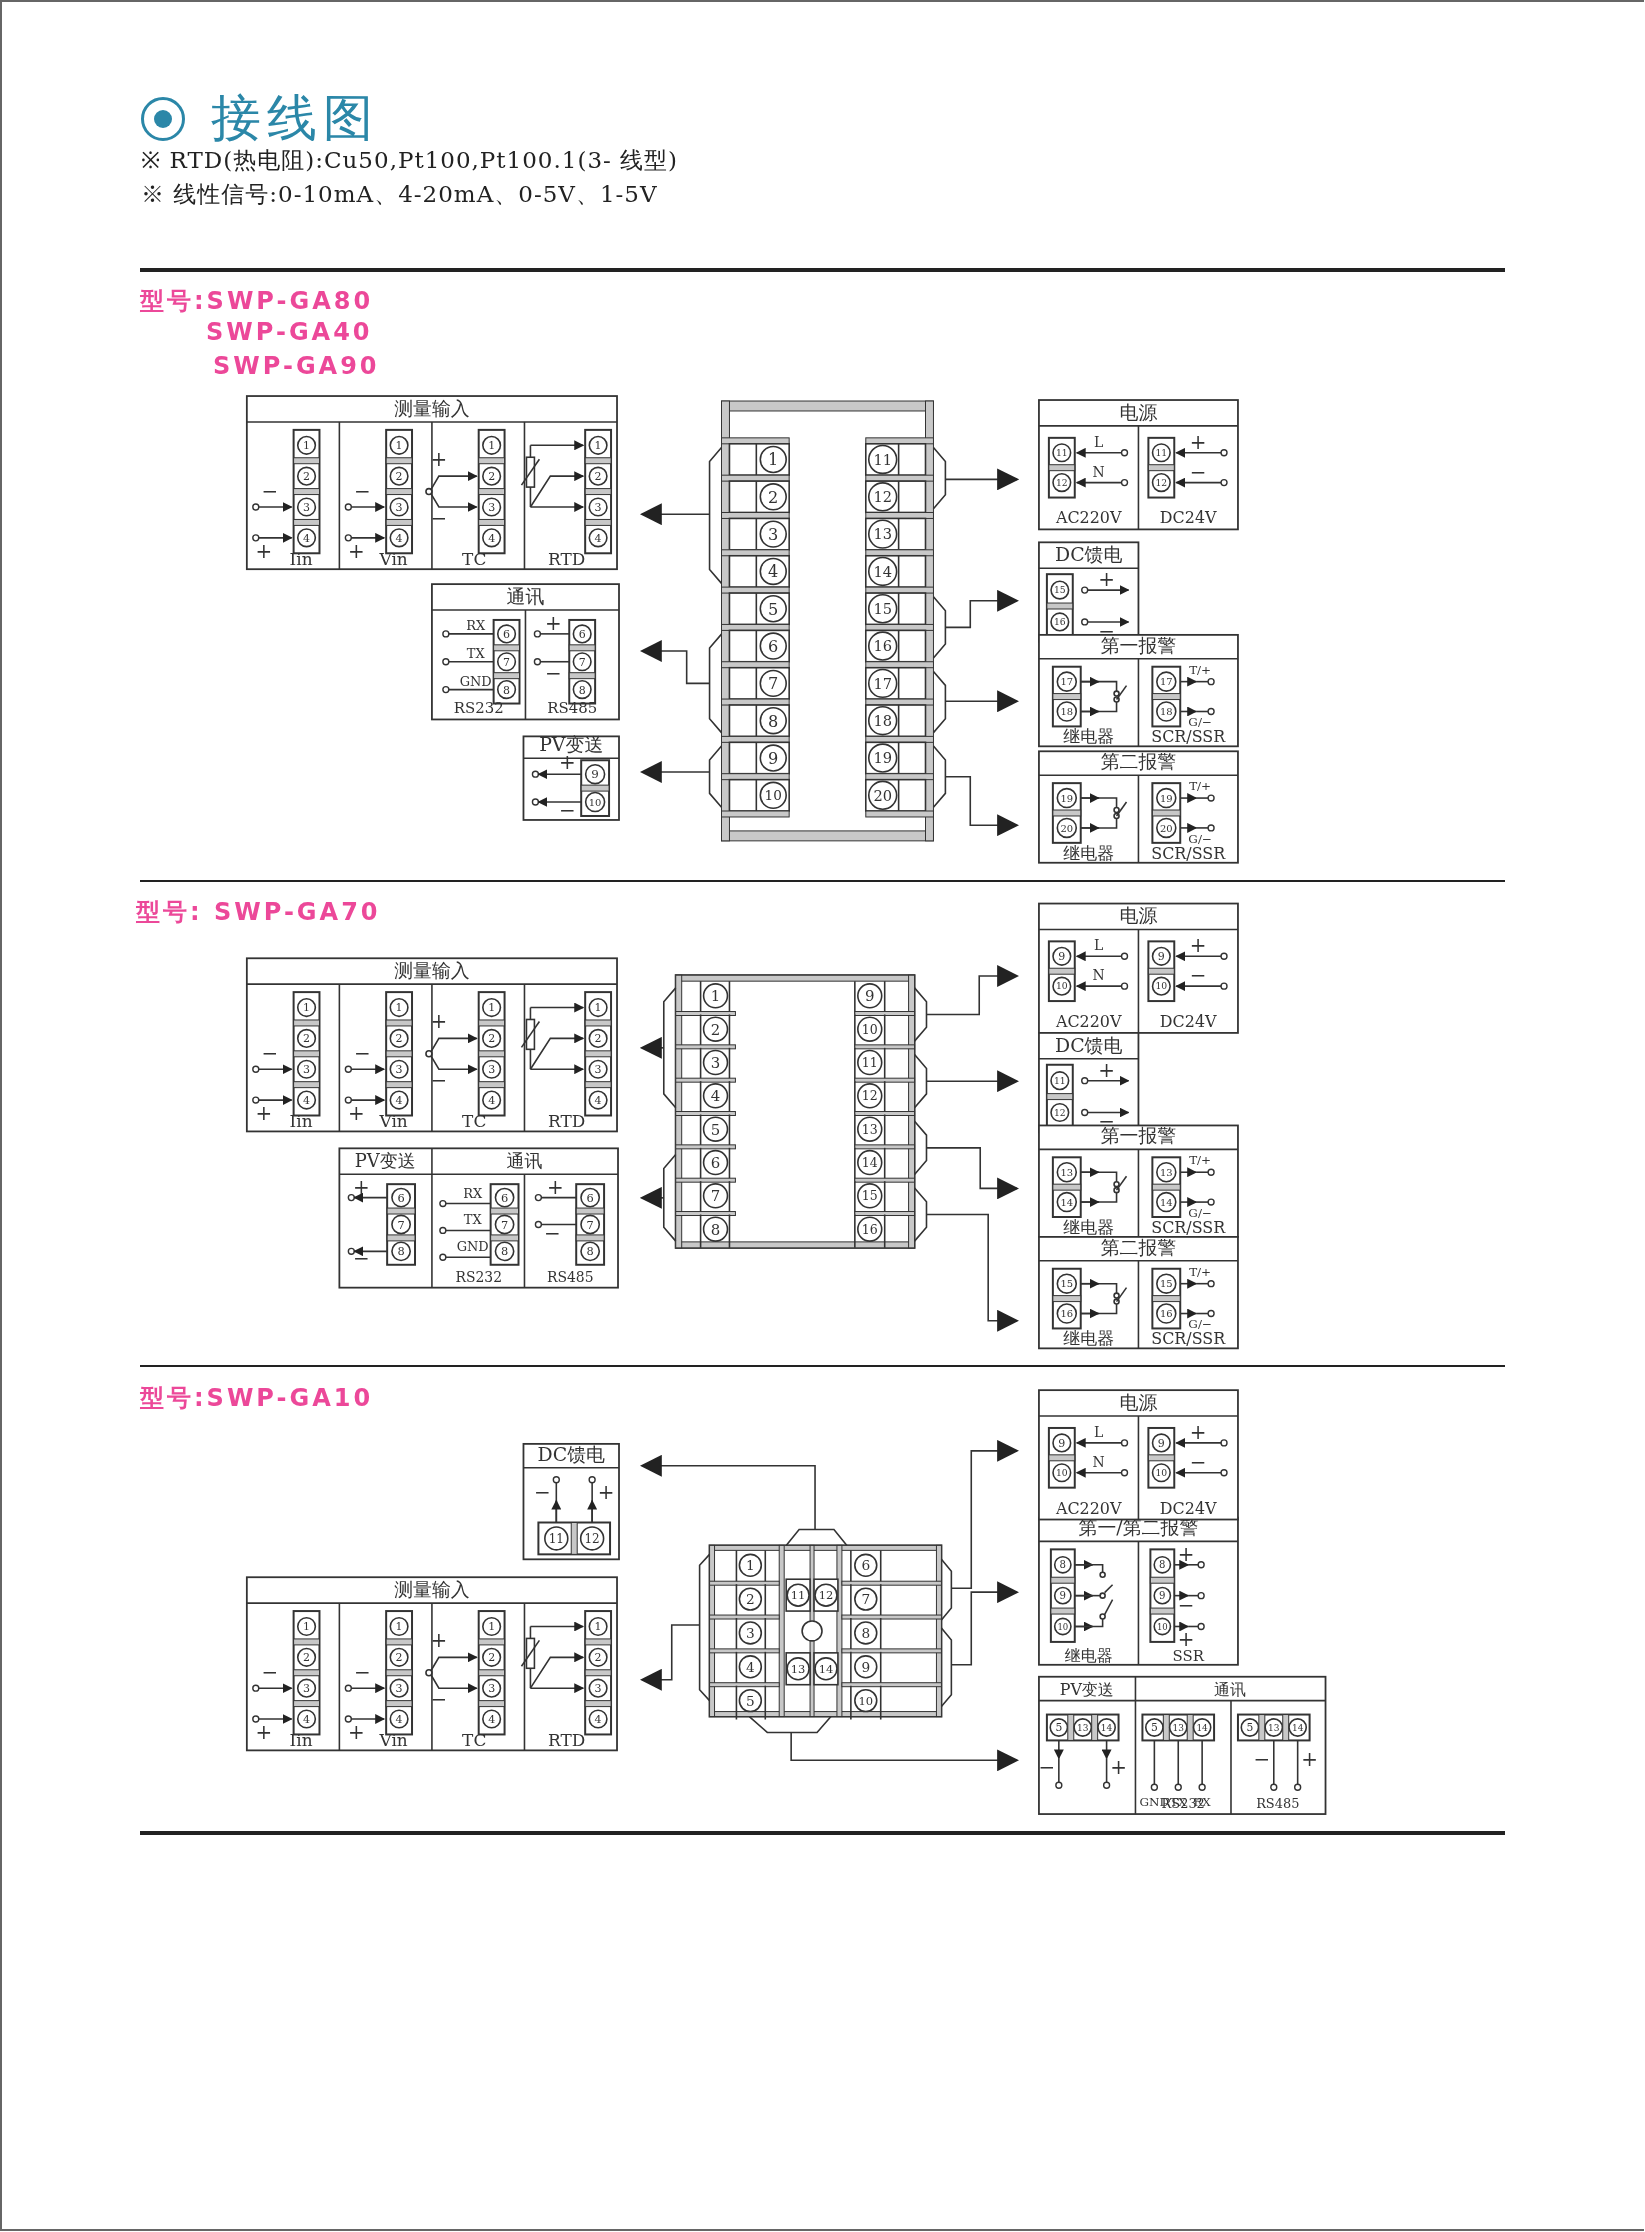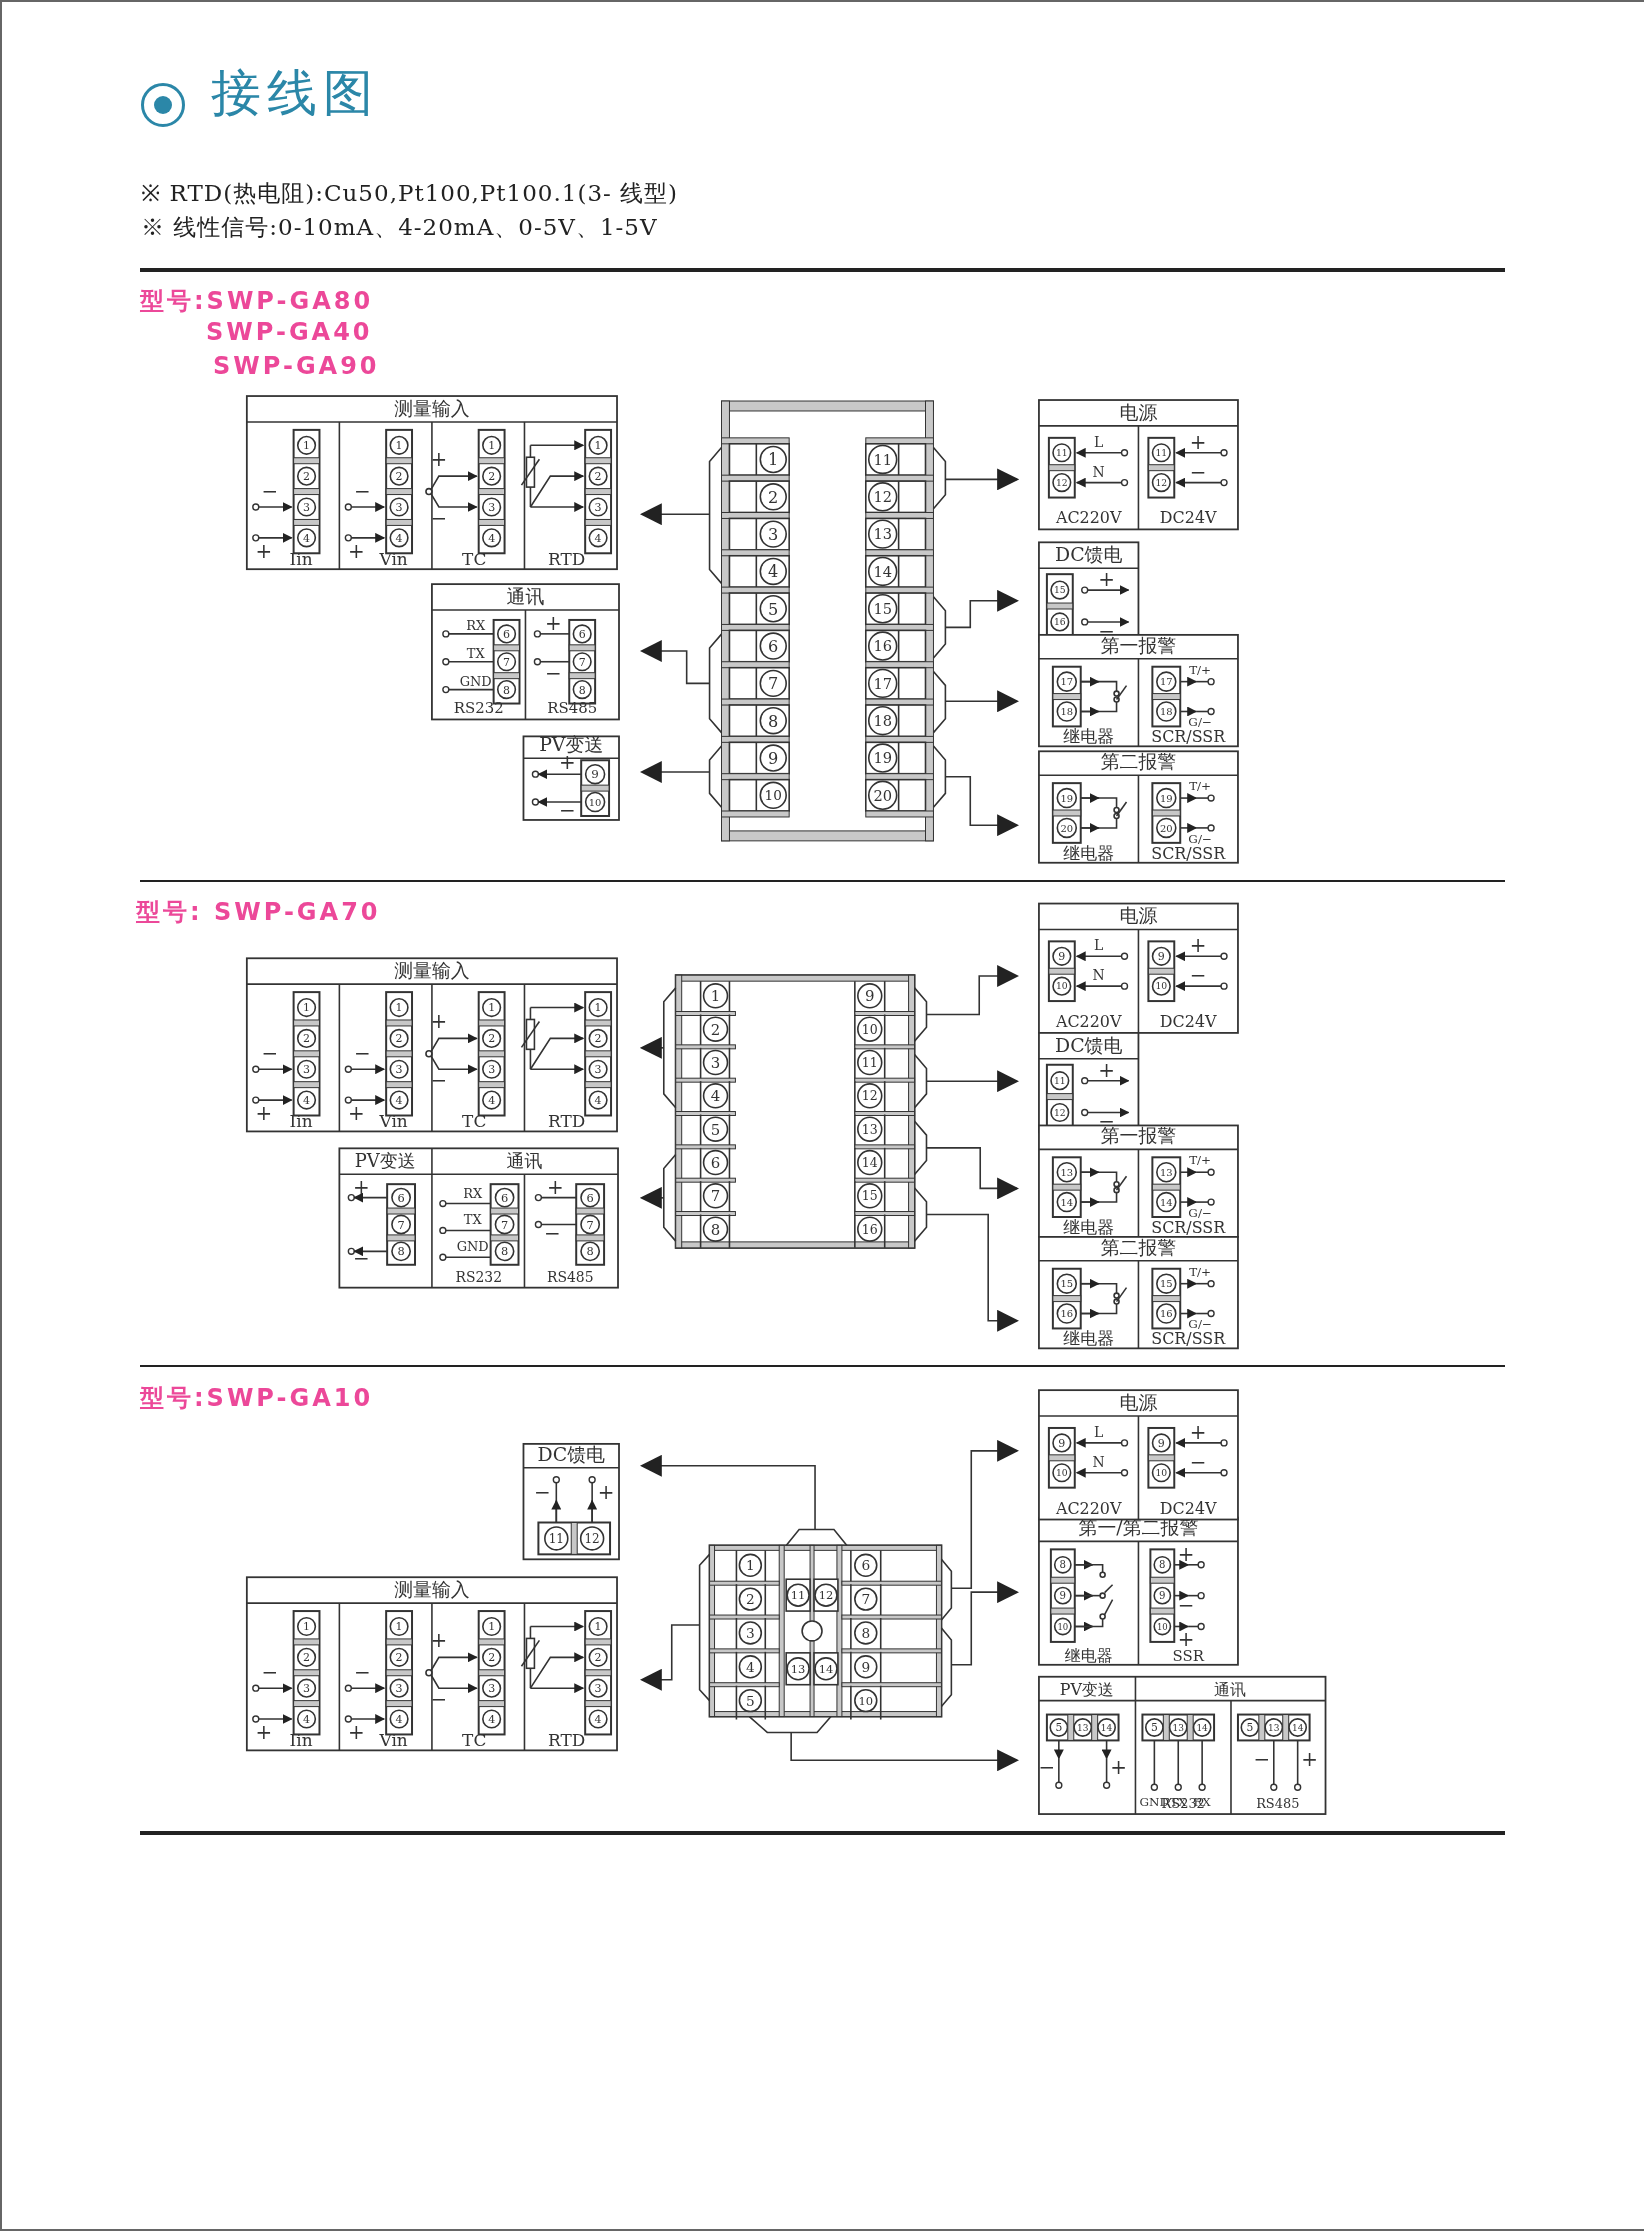--- a/index.html
+++ b/index.html
@@ -1,22 +1,22 @@
 <!DOCTYPE html>
 <html><head>
 <meta charset="utf-8">
 <style>
   html, body { margin:0; padding:0; background:#ffffff; }
   body { width:1646px; height:2233px; position:relative; overflow:hidden; font-family:"DejaVu Serif", serif; color:#222; }
   .page-border { position:absolute; left:0; top:0; width:1644px; height:2231px; border-left:2px solid #666; border-top:2px solid #666; border-bottom:2px solid #666; box-sizing:border-box; }
-  .title-row { position:absolute; left:141px; top:60px; display:flex; align-items:flex-end; }
+  .title-row { position:absolute; left:141px; top:85px; display:flex; align-items:center; }
   .title-icon { width:44px; height:44px; border:3px solid #2b87a8; border-radius:50%; box-sizing:border-box; position:relative; }
   .title-icon::after { content:""; position:absolute; left:10px; top:10px; width:18px; height:18px; border-radius:50%; background:#2b87a8; }
   .title-text { margin-left:26px; font-family:"DejaVu Sans", sans-serif; font-size:50px; color:#2b87a8; letter-spacing:6px; font-weight:300; }
-  .notes { position:absolute; left:141px; top:176px; font-family:"DejaVu Serif", serif; font-size:23px; line-height:34px; color:#222; }
+  .notes { position:absolute; left:141px; top:143px; font-family:"DejaVu Serif", serif; font-size:23px; line-height:34px; color:#222; }
   .note-line { white-space:pre; letter-spacing:1px; }
   .rule { position:absolute; left:140px; width:1365px; height:4px; background:#222; }
   .model-label { position:absolute; font-family:"DejaVu Sans", sans-serif; font-size:24px; font-weight:bold; letter-spacing:3px; color:#ec4899; }
   svg.diagram { position:absolute; left:0; top:0; }
   svg text { font-family:"DejaVu Serif", serif; fill:#333; }
 </style>
 </head>
 <body>
 
 <div class="page-border"></div>

